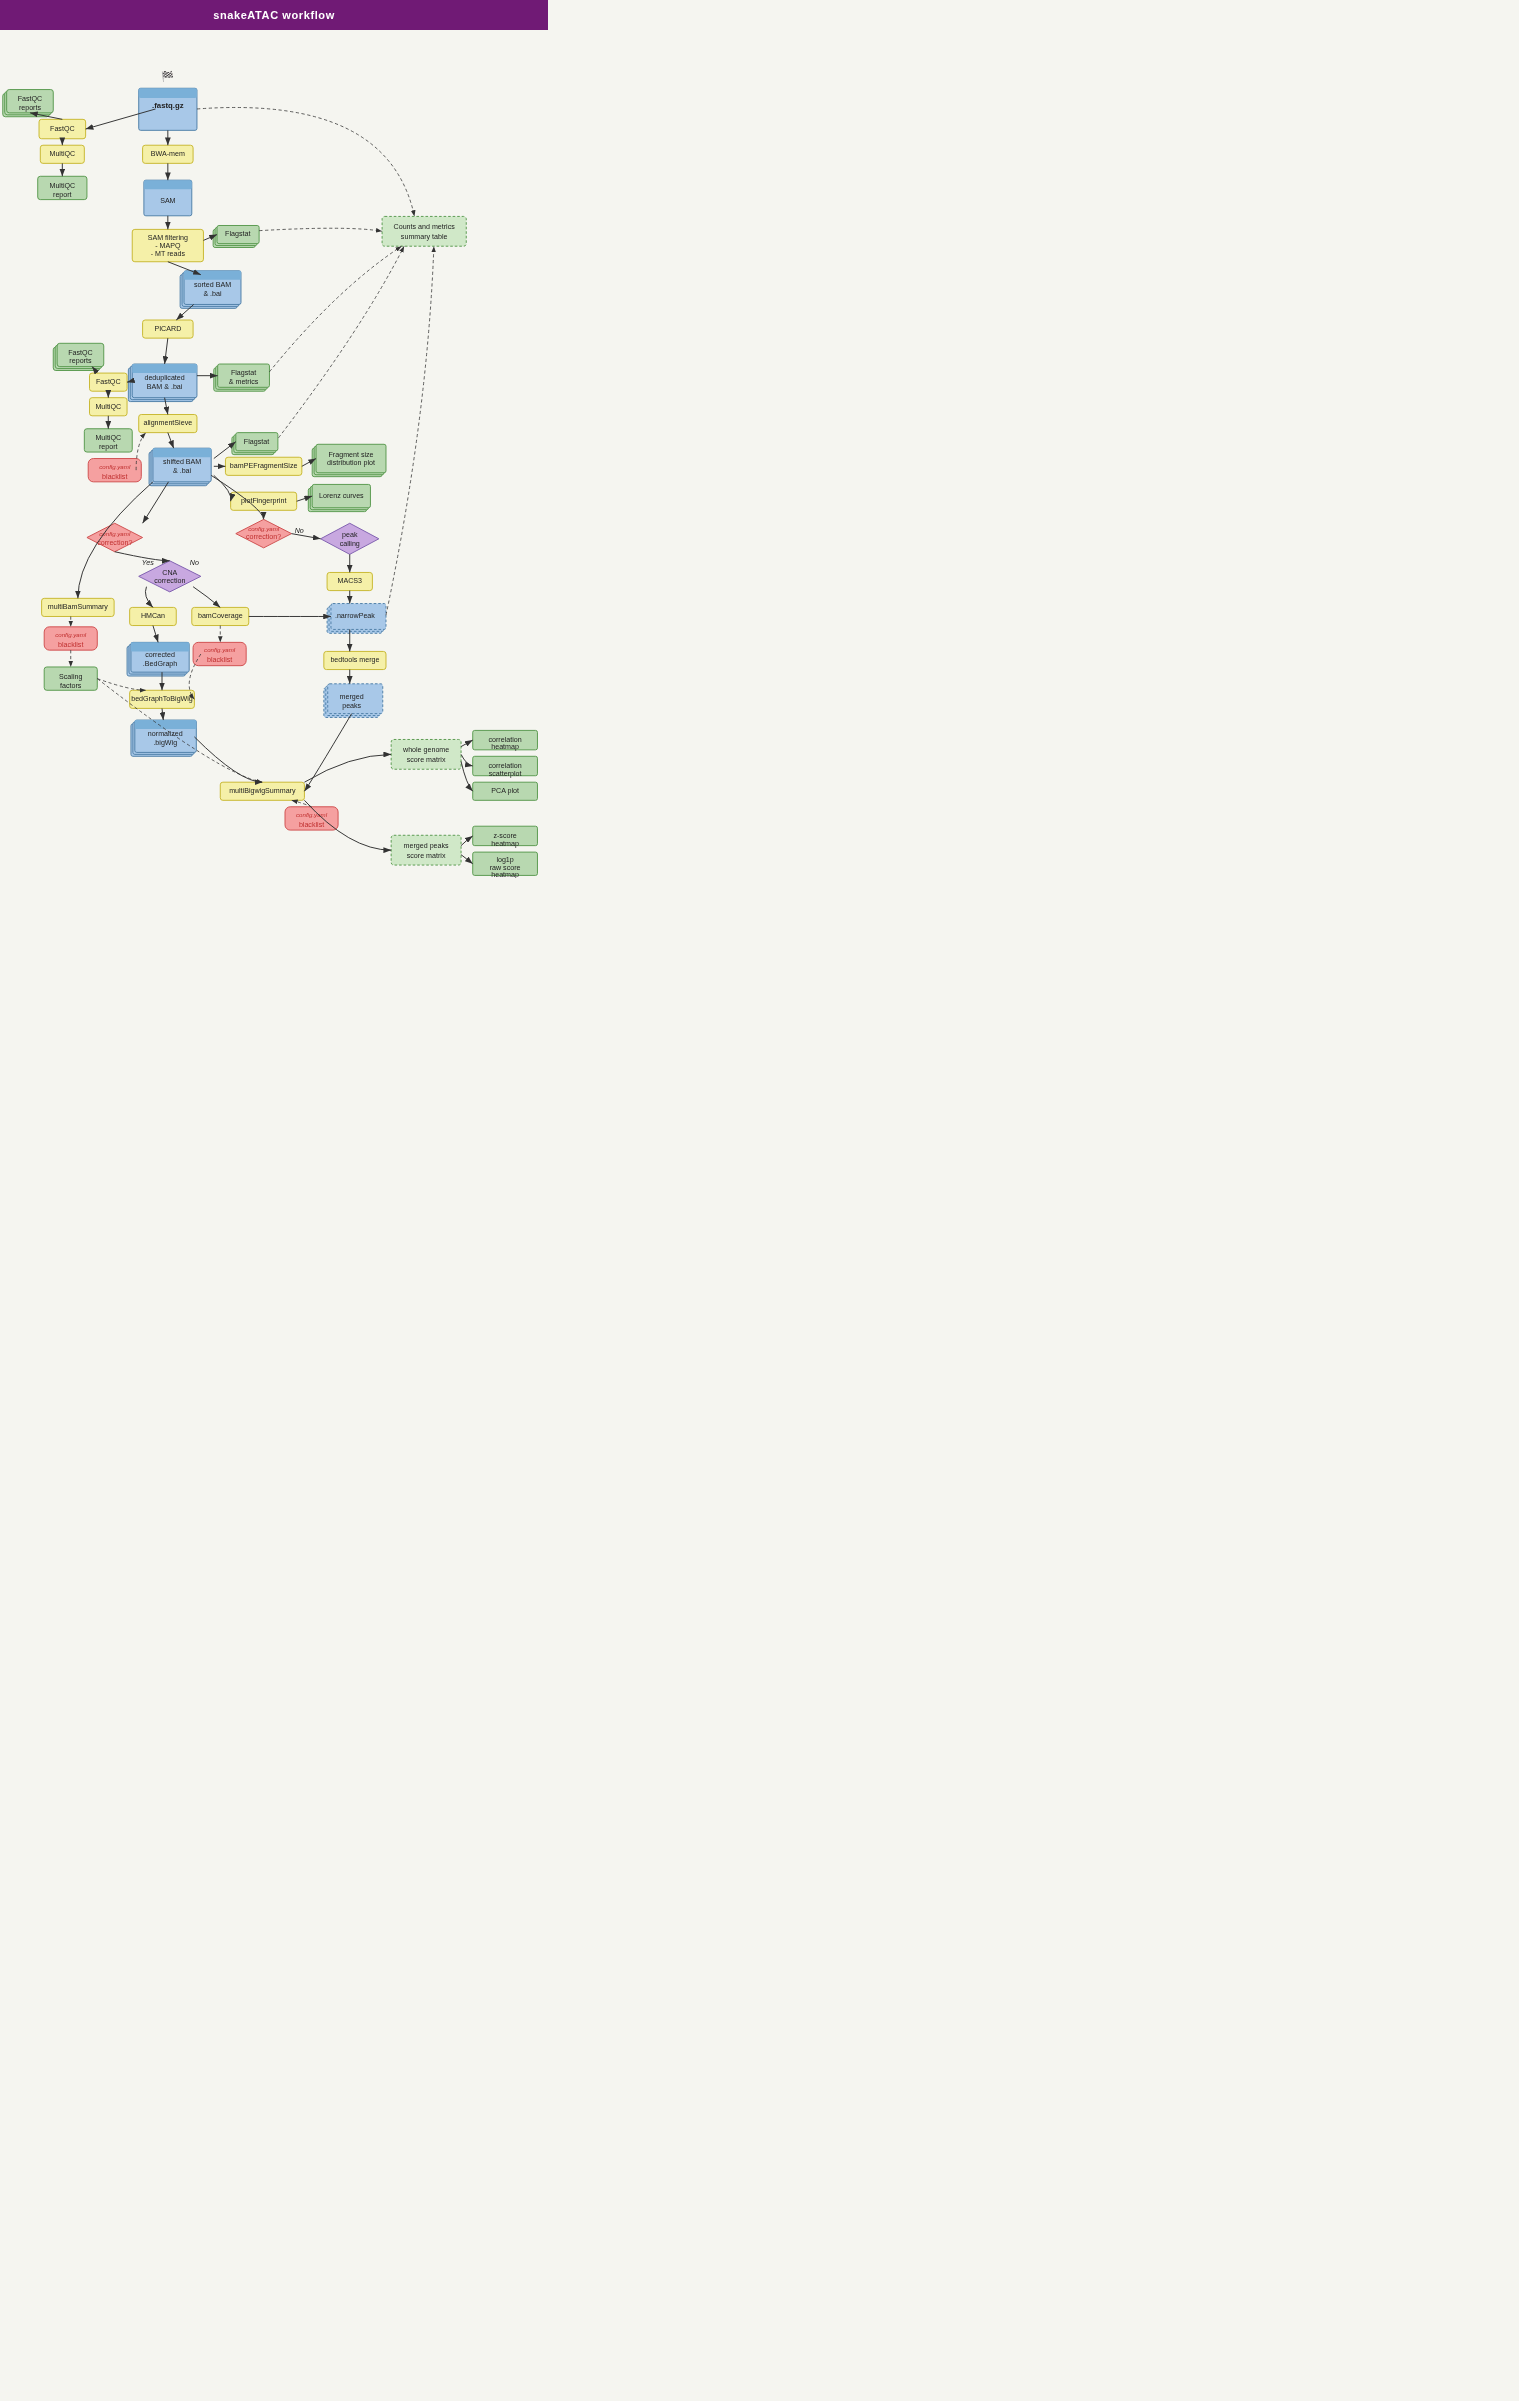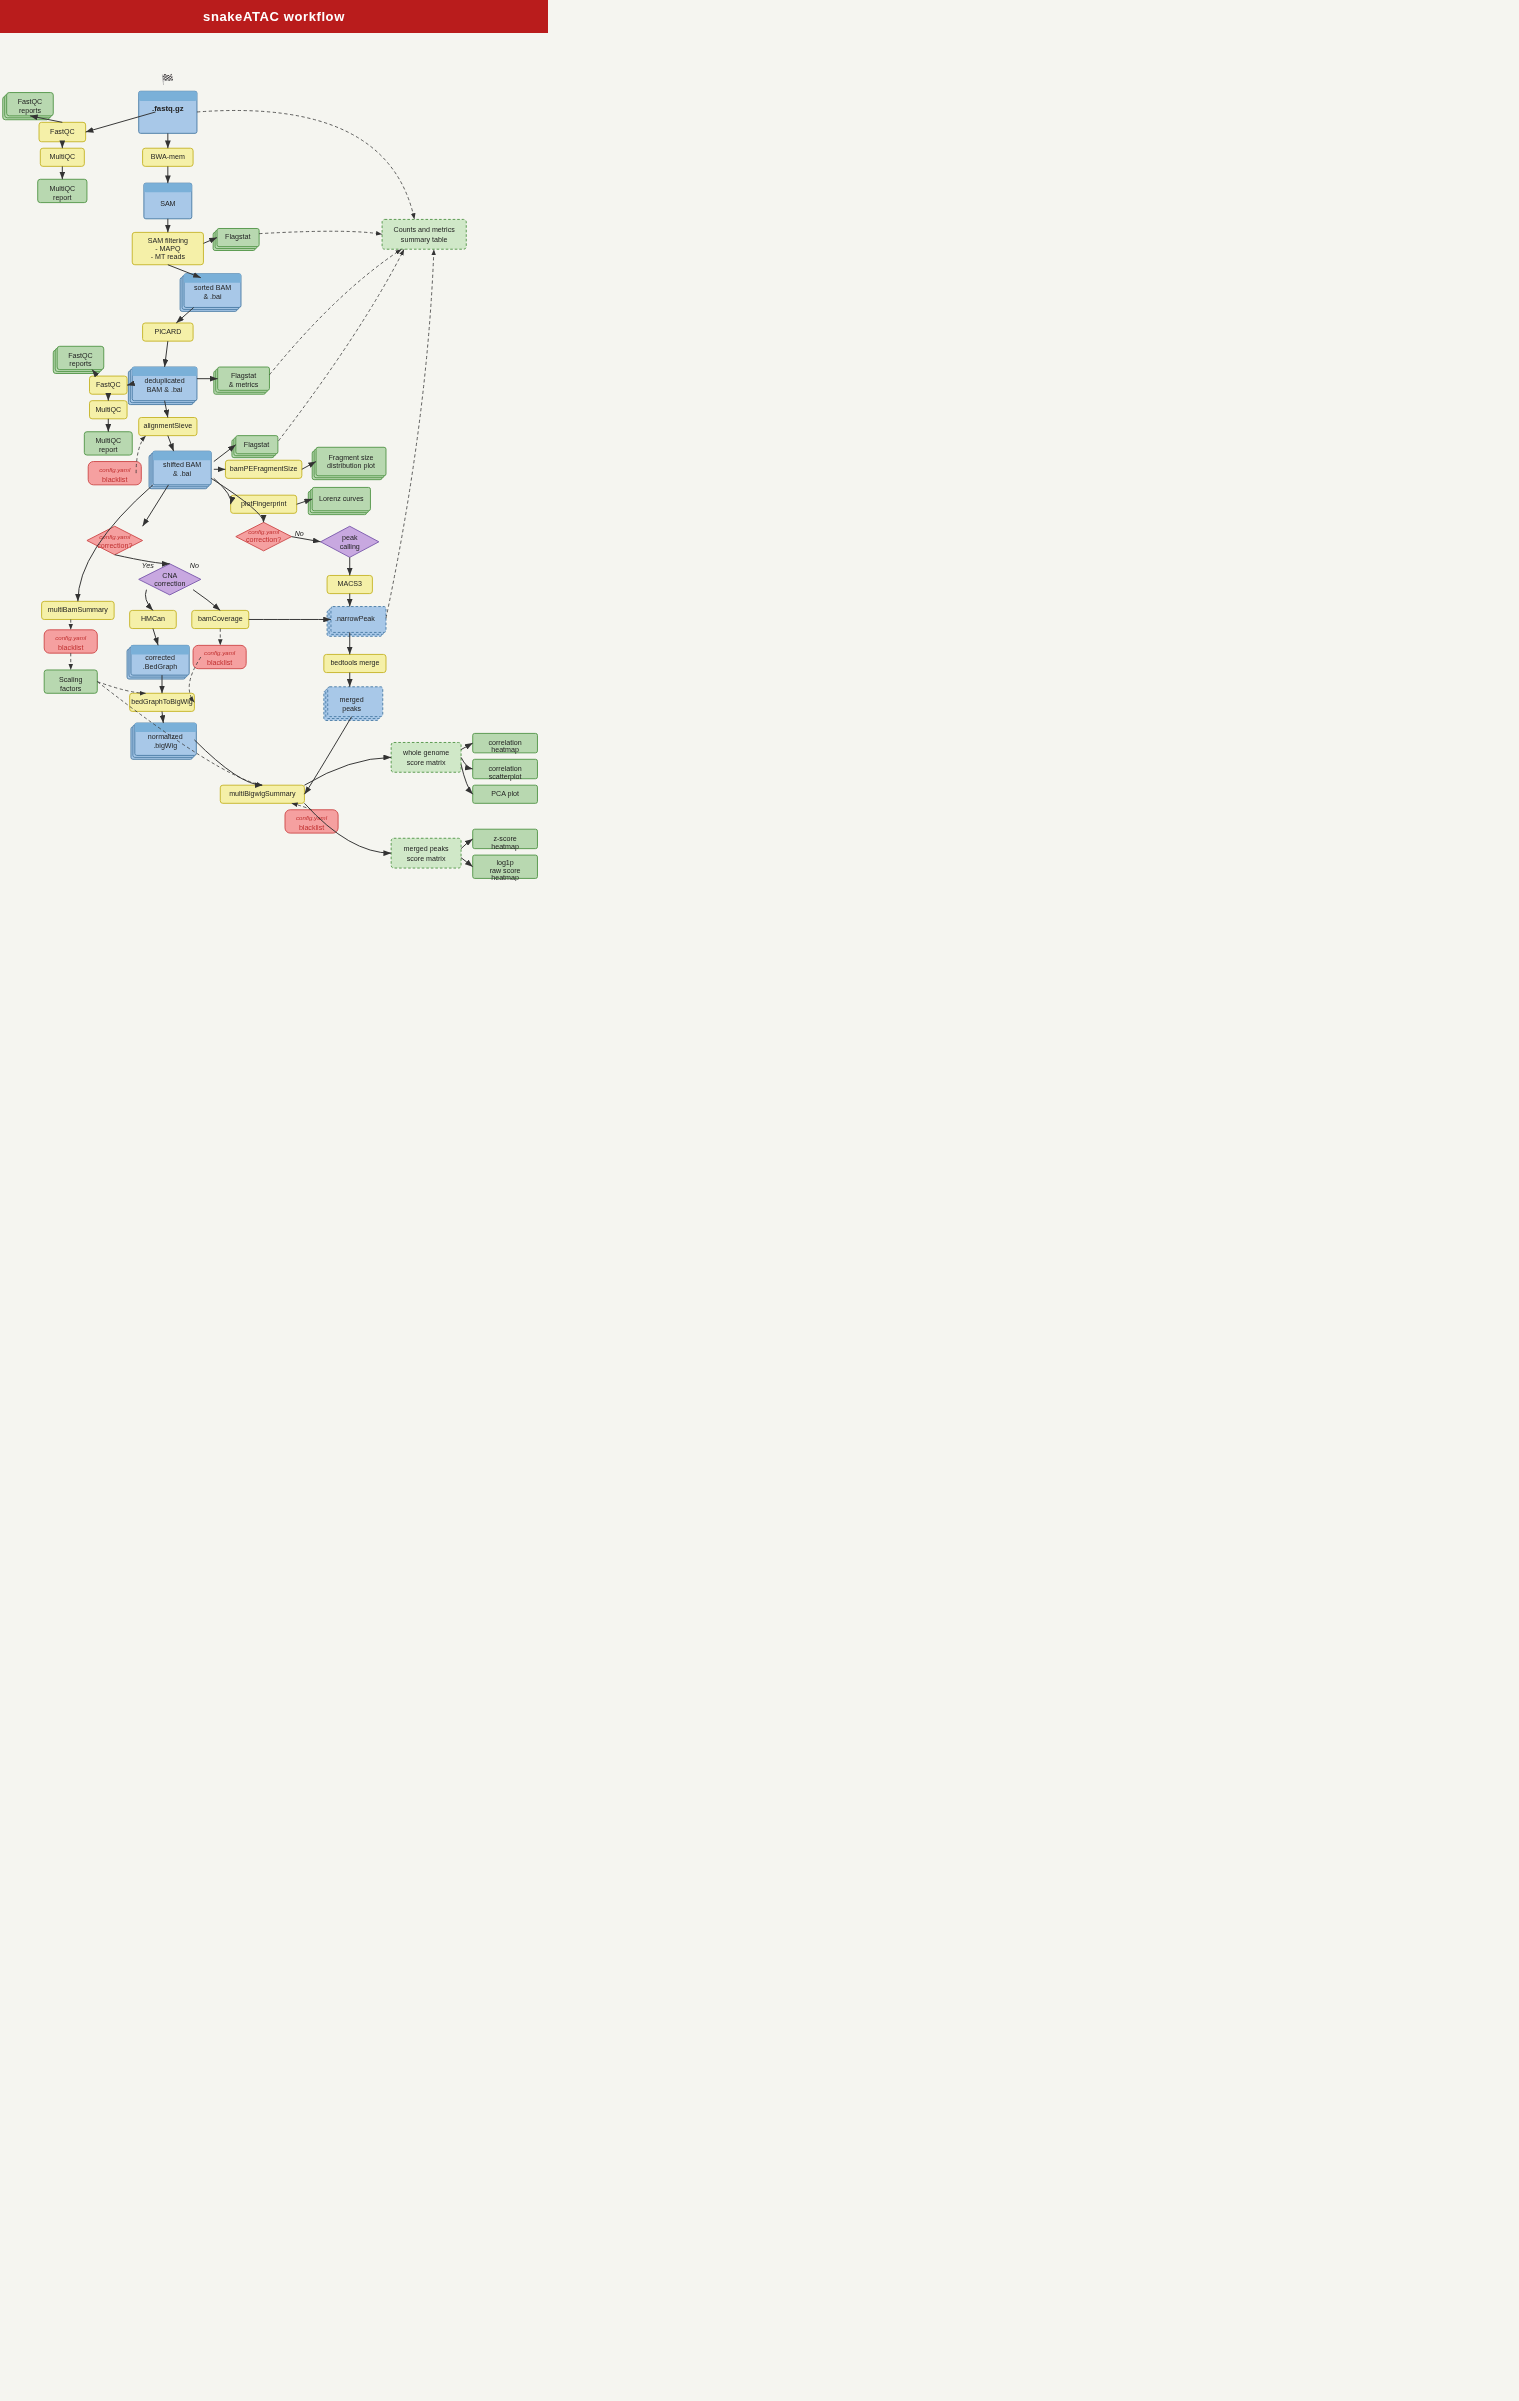--- a/index.html
+++ b/index.html
@@ -5,24 +5,24 @@
     * { box-sizing: border-box; margin: 0; padding: 0; }
     body {
       background: #f5f5f0;
       font-family: Arial, sans-serif;
       width: 548px;
       min-height: 865px;
       position: relative;
     }
 
     .header {
-      background: #b91c1c;
+      background: #701a75;
       color: white;
       text-align: center;
-      font-size: 13px;
+      font-size: 11px;
       font-weight: bold;
       padding: 9px 0;
       letter-spacing: 0.6px;
     }
 
     .workflow-container {
       position: relative;
       width: 548px;
       height: 848px;
       overflow: hidden;

